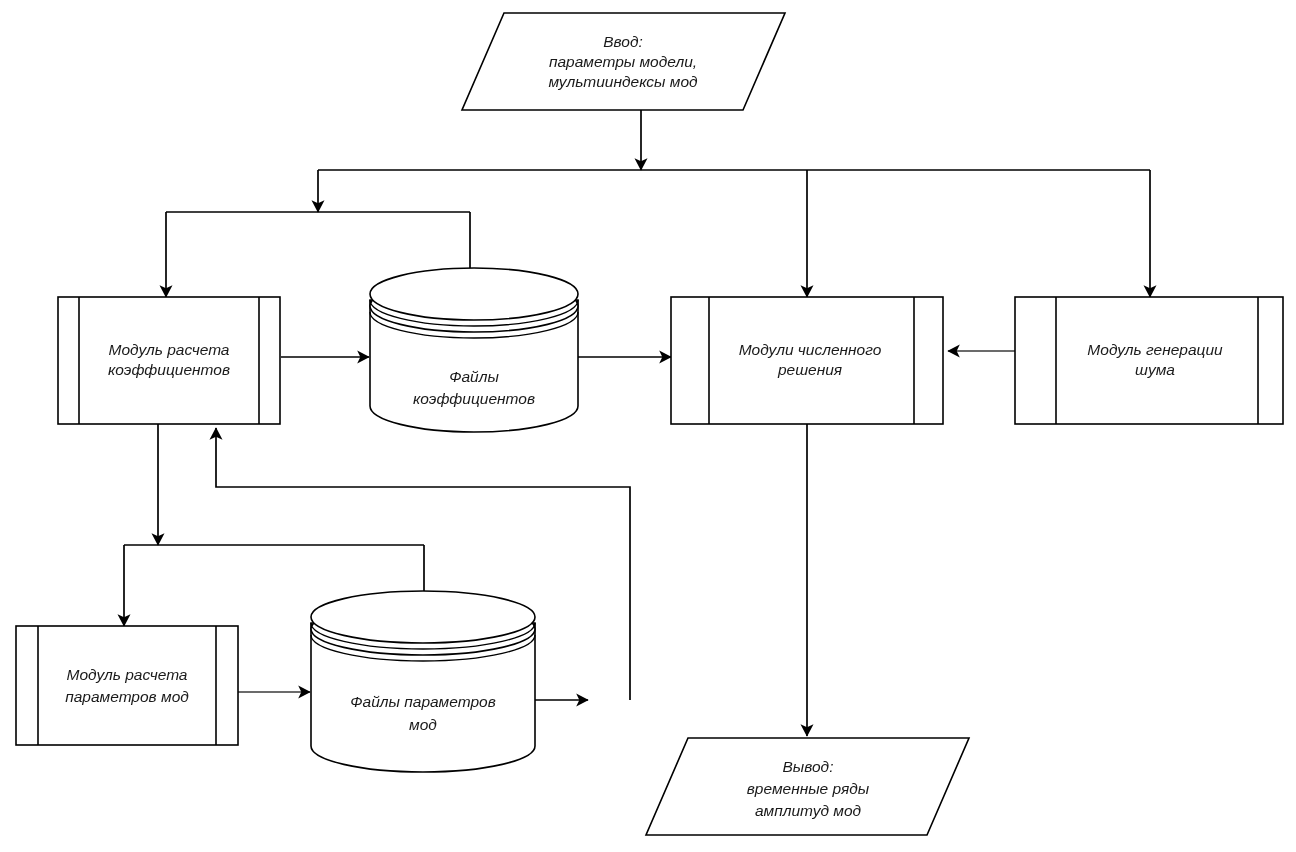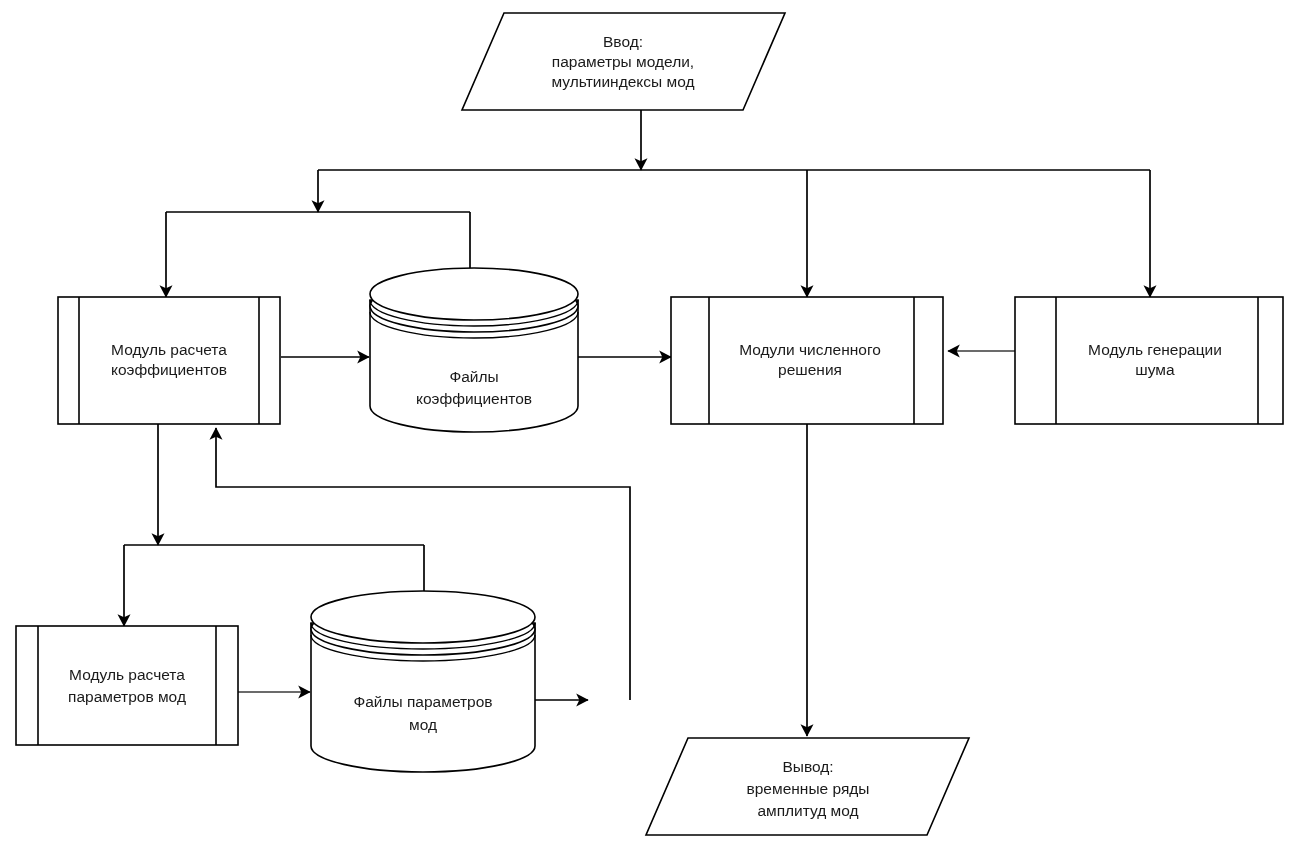--- a/index.html
+++ b/index.html
@@ -10,20 +10,21 @@
   }
   body {
     font-family: "Liberation Sans", sans-serif;
   }
   #diagram-root {
     position: relative;
     width: 1296px;
     height: 852px;
     background: #ffffff;
     overflow: hidden;
+    font-style: italic;
   }
   svg.canvas {
     display: block;
     width: 1296px;
     height: 852px;
   }
   .shape-outline {
     fill: #ffffff;
     stroke: #000000;
     stroke-width: 1.6;

